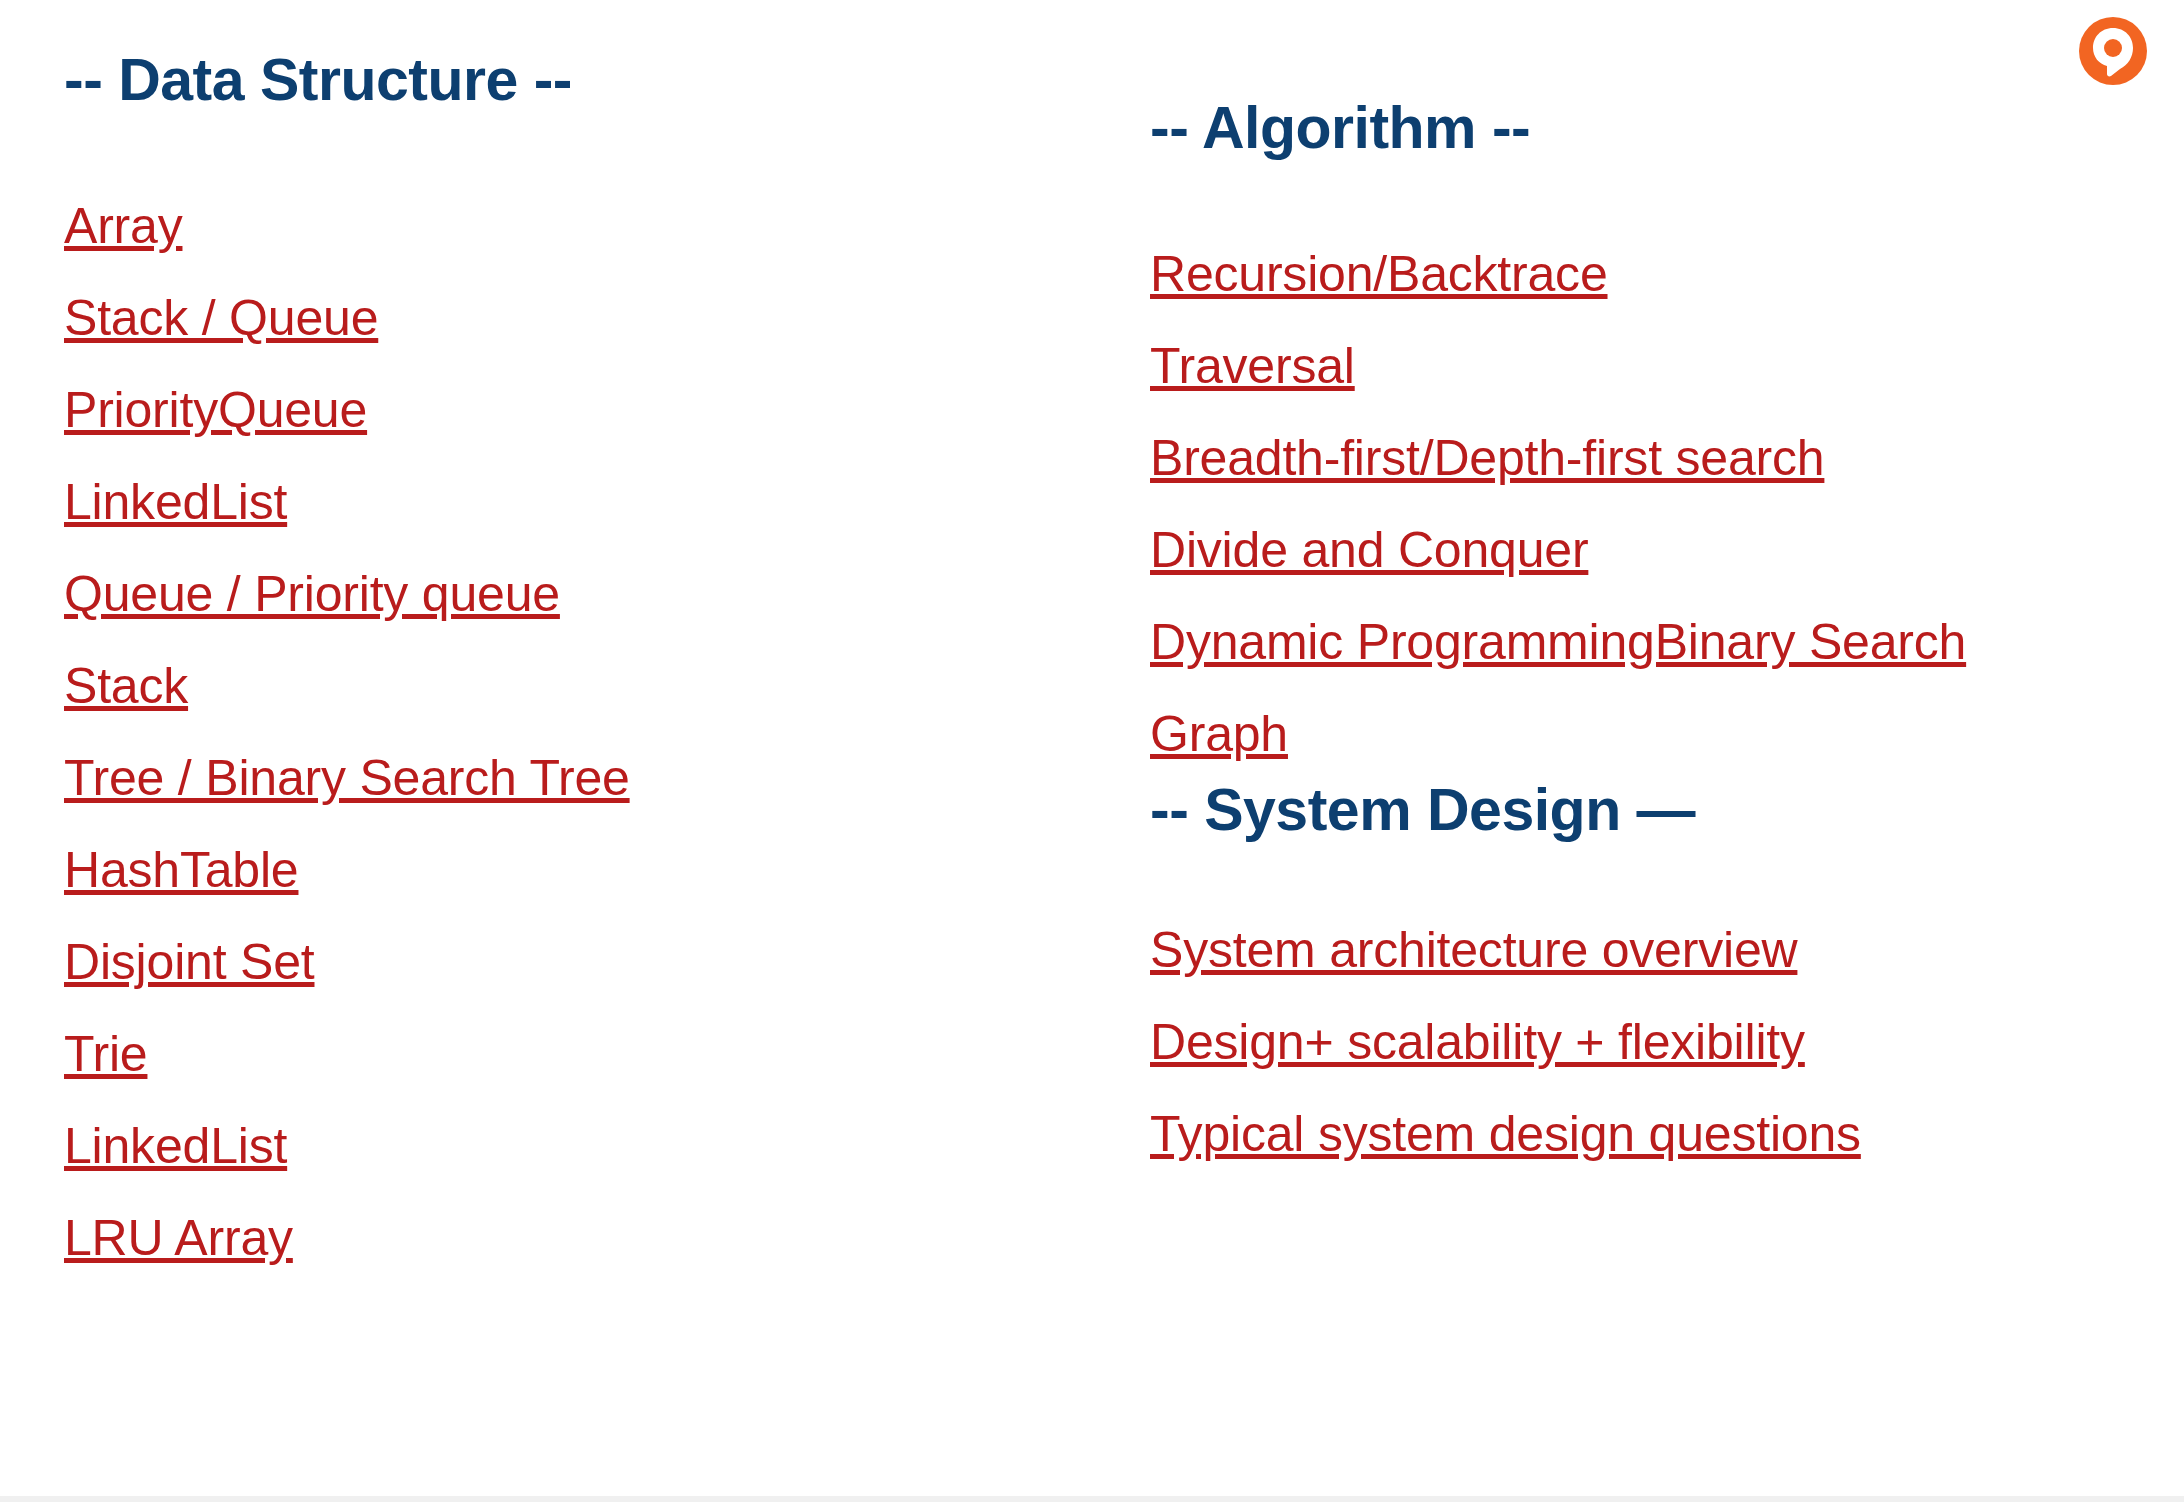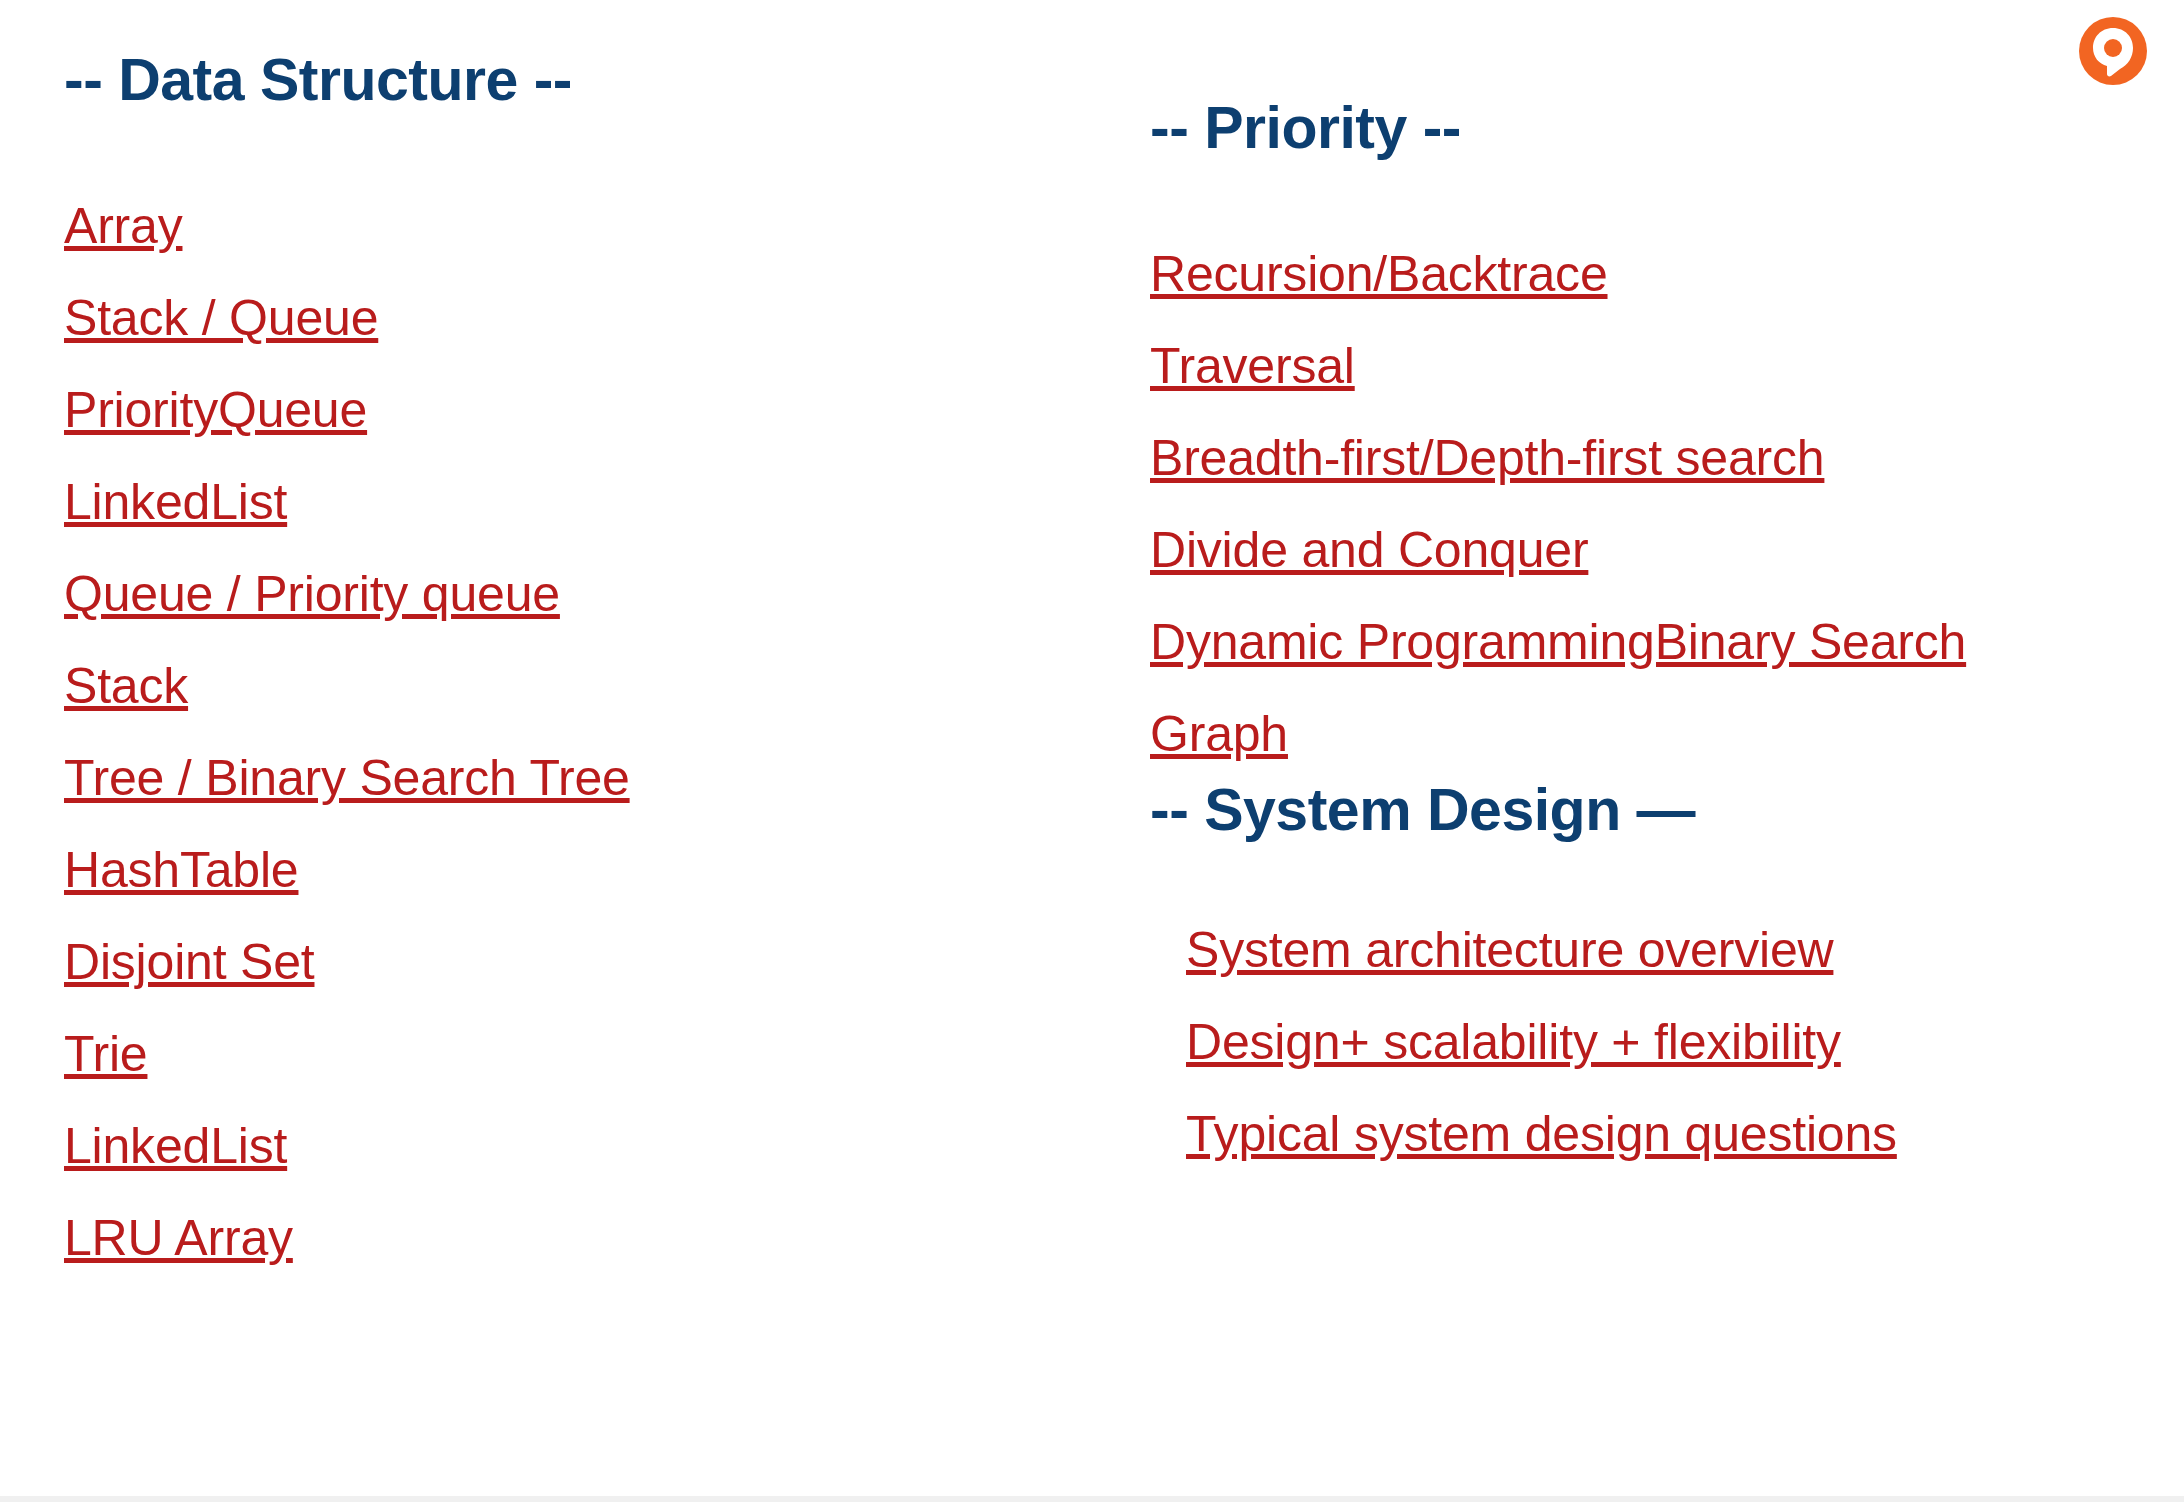--- a/index.html
+++ b/index.html
@@ -68,21 +68,20 @@
     font-size: 50px;
     line-height: 92px;
     white-space: nowrap;
     letter-spacing: -0.2px;
     text-decoration: underline;
   }
   .section-title.second {
   }
   .item-list.second {
     margin-top: 62px;
-    margin-left: 36px;
   }
   .bottom-rule {
     position: absolute;
     left: 0;
     bottom: 0;
     width: 2184px;
     height: 6px;
     background: #f0f0f0;
   }
 </style>
@@ -113,21 +112,21 @@
         <div class="item">Tree / Binary Search Tree</div>
         <div class="item">HashTable</div>
         <div class="item">Disjoint Set</div>
         <div class="item">Trie</div>
         <div class="item">LinkedList</div>
         <div class="item">LRU Array</div>
       </div>
     </div>
 
     <div class="col col-right">
-      <div class="section-title">-- Priority --</div>
+      <div class="section-title">-- Algorithm --</div>
       <div class="item-list">
         <div class="item">Recursion/Backtrace</div>
         <div class="item">Traversal</div>
         <div class="item">Breadth-first/Depth-first search</div>
         <div class="item">Divide and Conquer</div>
         <div class="item">Dynamic ProgrammingBinary Search</div>
         <div class="item">Graph</div>
       </div>
 
       <div class="section-title second">-- System Design —</div>

